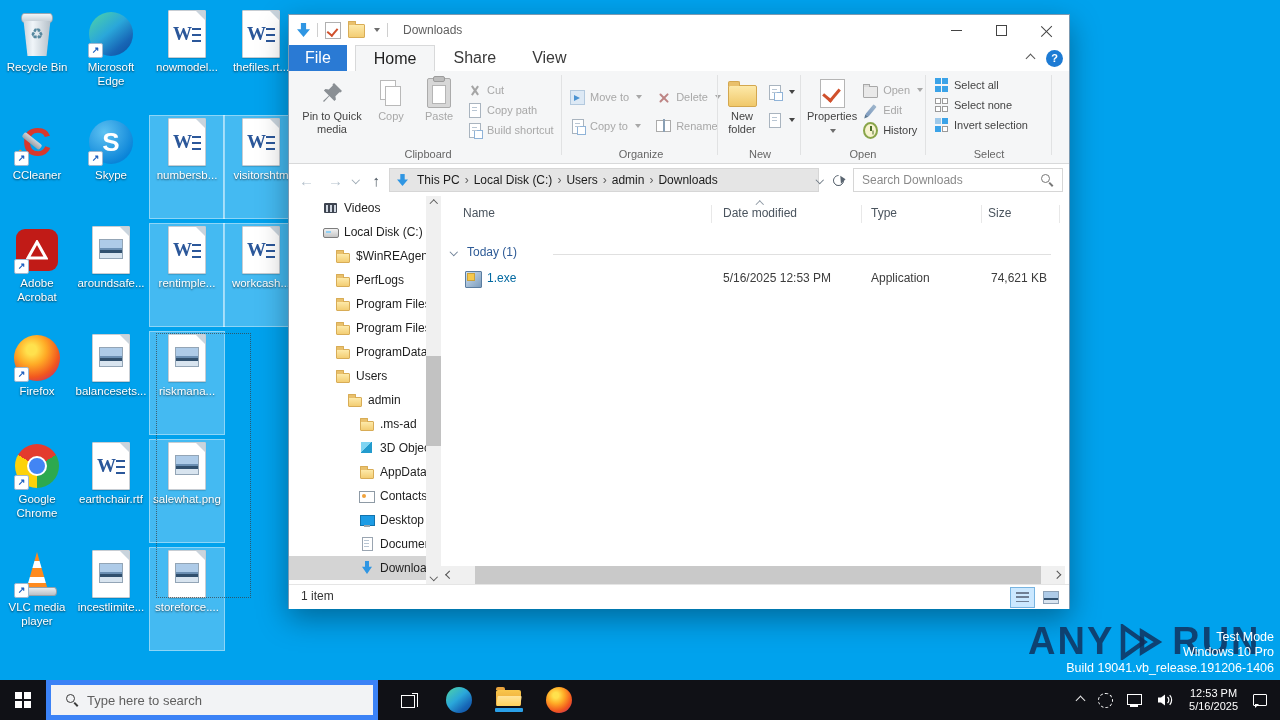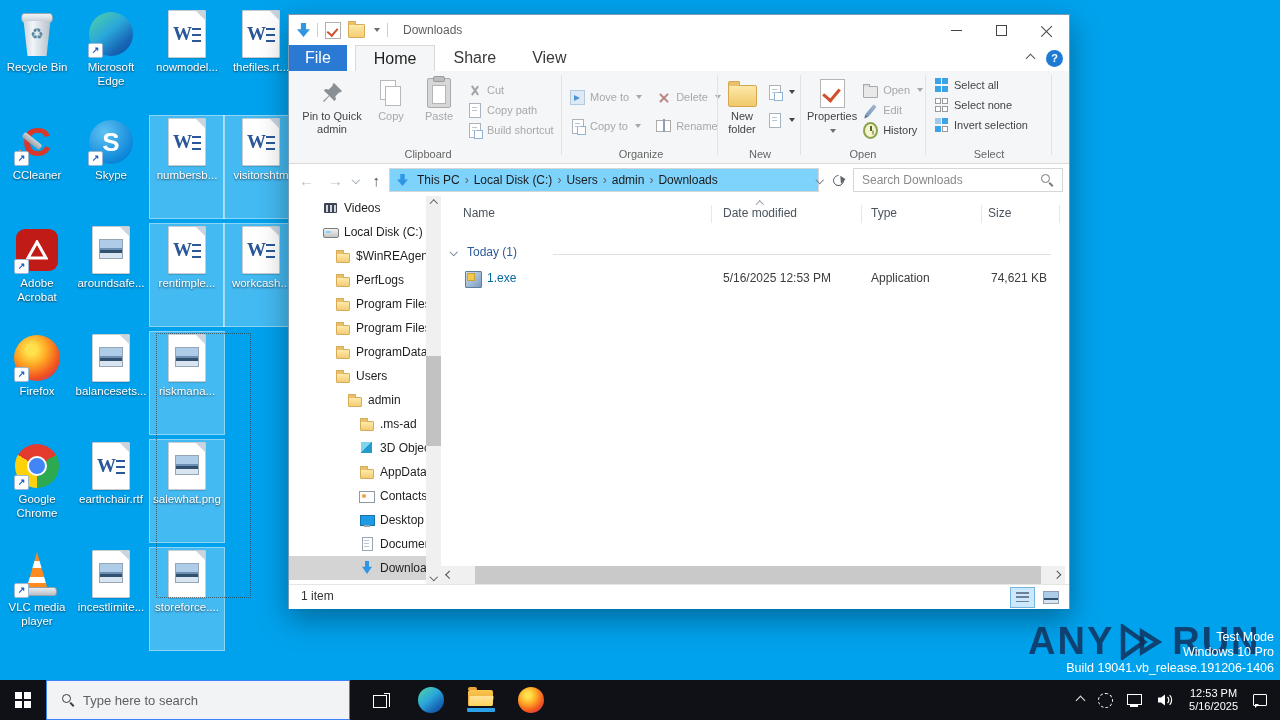--- a/index.html
+++ b/index.html
@@ -117,21 +117,21 @@
   .ic-edit::after{content:"";position:absolute;left:0;bottom:-4px;width:0;height:0;border-left:2px solid transparent;border-right:2px solid transparent;border-top:4px solid #5b7894;}
   .ic-hist{width:13px;height:13px;border-radius:50%;border:2px solid #89a54a;background:#f7f3cf;position:relative;}
   .ic-hist::after{content:"";position:absolute;left:5px;top:2px;width:1.5px;height:5px;background:#4a6e2a;box-shadow:2px 4px 0 -0.5px #4a6e2a;}
   .selgrid{display:grid;grid-template-columns:6px 6px;grid-template-rows:6px 6px;gap:1.5px;}
   .selgrid i{display:block;}
   .sg-f{background:#3ba3e8;} .sg-o{border:1px solid #9a9a9a;box-sizing:border-box;background:#fff;}
   .sg-h{background:#9ec9ea;}
 
   .addrbar{position:absolute;left:0;top:149px;right:0;height:32px;background:#fff;display:flex;align-items:center;font-size:12px;}
   .nav-arrow{font-size:15px;line-height:1;}
-  .addrbox{position:absolute;left:100px;top:4px;width:422px;height:22px;border:1px solid #d6d6d6;display:flex;align-items:center;padding-left:6px;gap:6px;background:#7dd3fc;}
+  .addrbox{position:absolute;left:100px;top:4px;width:422px;height:22px;border:1px solid #d6d6d6;display:flex;align-items:center;padding-left:6px;gap:6px;background:#e5e5e5;}
   .crumb{color:#1b1b1b;padding:0 2px;}
   .crumb-sep{color:#5f5f5f;font-size:12px;padding:0 3px;}
   .addr-tools{position:absolute;left:528px;top:4px;height:24px;display:flex;align-items:center;gap:10px;}
   .ic-refresh{width:9px;height:9px;border:1.6px solid #5a6570;border-radius:50%;border-top-color:transparent;transform:rotate(45deg);position:relative;}
   .ic-refresh::after{content:"";position:absolute;right:-2px;top:-2px;width:0;height:0;border-left:4px solid transparent;border-right:4px solid transparent;border-bottom:5px solid #5a6570;transform:rotate(40deg);}
   .searchbox{position:absolute;left:564px;top:4px;width:208px;height:22px;border:1px solid #d6d6d6;display:flex;align-items:center;background:#fff;}
   .searchbox input{flex:1;border:none;outline:none;font:12px "Liberation Sans",sans-serif;color:#444;padding:0 8px;background:transparent;}
   .searchbox input::placeholder{color:#8a8a8a;}
   .ic-mag{position:relative;width:14px;height:14px;margin-right:8px;flex:0 0 14px;}
   .ic-mag::before{content:"";position:absolute;left:1px;top:1px;width:7px;height:7px;border:1.6px solid #777;border-radius:50%;}
@@ -199,21 +199,21 @@
     font-size:38px;font-weight:bold;letter-spacing:2px;}
   .wm-t1{position:absolute;right:6px;top:12px;color:#fff;font-size:12.5px;text-align:right;}
   .wm-t2{position:absolute;right:6px;top:27px;color:#fff;font-size:12.5px;text-align:right;}
   .wm-t3{position:absolute;right:6px;top:43px;color:#fff;font-size:12.5px;text-align:right;}
 
   
   .taskbar{position:absolute;left:0;top:680px;width:1280px;height:40px;background:#101116;display:flex;align-items:center;}
   .tbtn{width:46px;height:40px;display:flex;align-items:center;justify-content:center;position:relative;}
   .win-flag{display:grid;grid-template-columns:7px 7px;grid-template-rows:7px 7px;gap:1.5px;}
   .win-flag i{background:#fff;display:block;}
-  .tsearch{width:304px;height:40px;background:#f2f3f5;display:flex;align-items:center;box-sizing:border-box;border:1px solid #3b82f6;}
+  .tsearch{width:332px;height:40px;background:#f2f3f5;display:flex;align-items:center;box-sizing:border-box;border:5px solid #3b82f6;}
   .tsearch .ic-mag::before{border-color:#3a3a3a;} .tsearch .ic-mag::after{background:#3a3a3a;}
   .tsearch input{flex:1;border:none;outline:none;background:transparent;font:13px "Liberation Sans",sans-serif;color:#444;}
   .tsearch input::placeholder{color:#5f5f5f;}
   .tv-ic{position:relative;width:17px;height:15px;}
   .tv-ic::before{content:"";position:absolute;left:0;top:2px;width:12px;height:11px;border:1.6px solid #fff;background:#101116;}
   .tv-ic::after{content:"";position:absolute;right:0;top:0;width:5px;height:13px;border-right:1.6px solid #fff;border-top:1.6px solid #fff;}
   .tb-edge{width:26px;height:26px;border-radius:50%;background:linear-gradient(140deg,#4cd0a9 5%,#2aa7da 45%,#1766b6 75%,#0c4d9c 100%);}
   .tb-ffx{width:26px;height:26px;border-radius:50%;background:radial-gradient(circle at 38% 32%,#ffe14d 0 12%,#ffab26 35%,#f2571e 65%,#b5286e 95%);}
   .xf{position:relative;width:28px;height:24px;}
   .xf-back{position:absolute;left:1px;top:2px;width:25px;height:16px;background:linear-gradient(#f9c64a,#e8a33d);border-radius:2px;}
@@ -473,21 +473,21 @@
     <div class="ribbon">
 
       <div class="grp" style="left:8px;width:262px;">
         <div class="grp-row">
           <div class="bigbtn" style="width:66px;">
             <div class="bb-ico">
               <svg width="24" height="24" viewBox="0 0 24 24">
                   <path fill="#8a8f94" d="M14 2l8 8-1.6 1.5-1-.3-4 4 .5 3.4-1.5 1.5-5-5L4 21l-1-1 5.9-5.4-5-5L5.4 8l3.4.5 4-4-.3-1z"></path>
                 </svg>
             </div>
-            <div class="bb-lab">Pin to Quick admin</div>
+            <div class="bb-lab">Pin to Quick media</div>
           </div>
           <div class="bigbtn dis" style="width:44px;">
             <div class="bb-ico">
                 <span class="ic-copy"></span>
               </div>
             <div class="bb-lab">Copy</div>
           </div>
           <div class="bigbtn dis" style="width:44px;">
             <div class="bb-ico">
                 <span class="ic-paste"></span>

